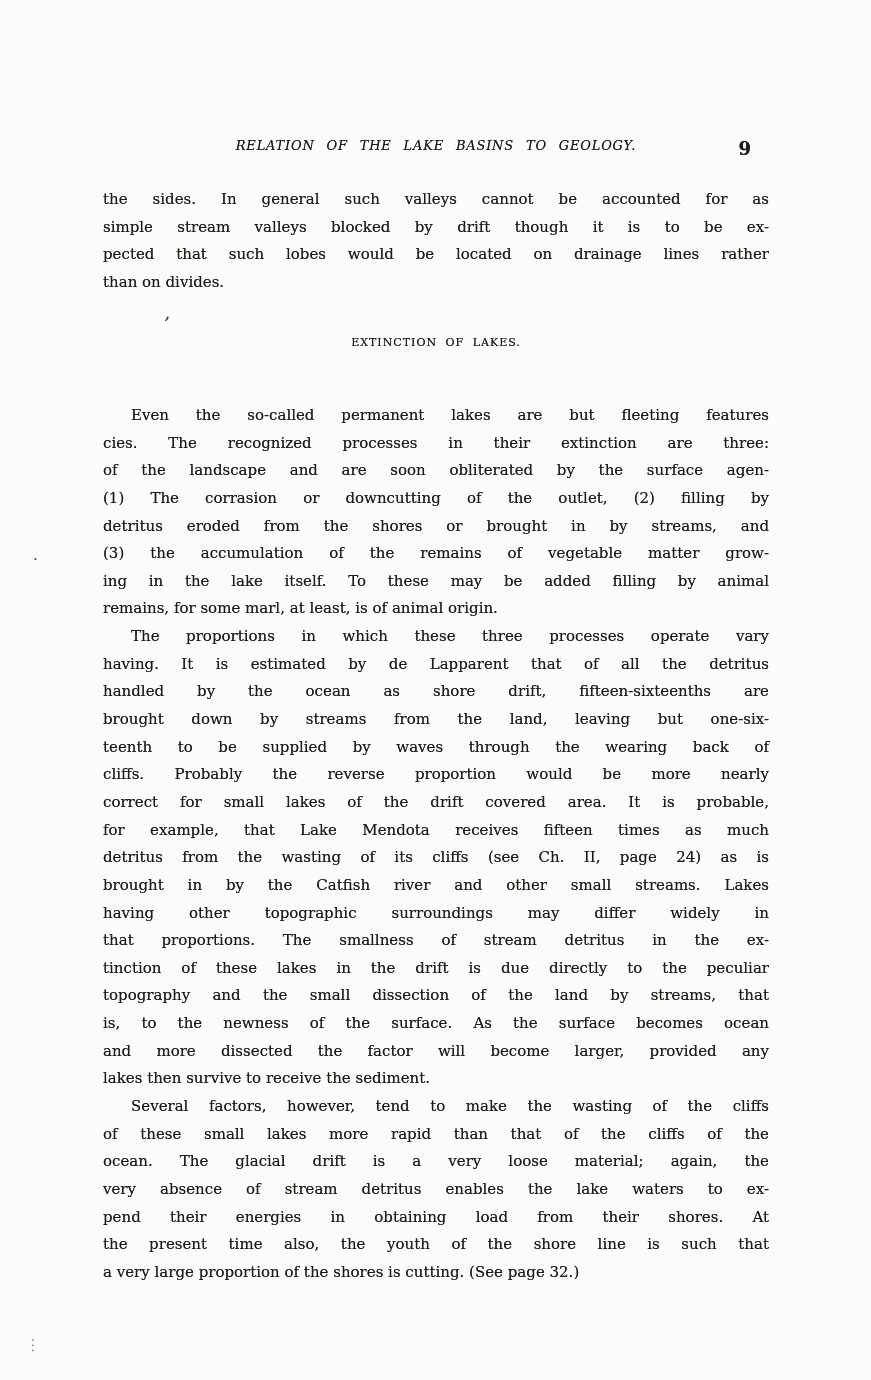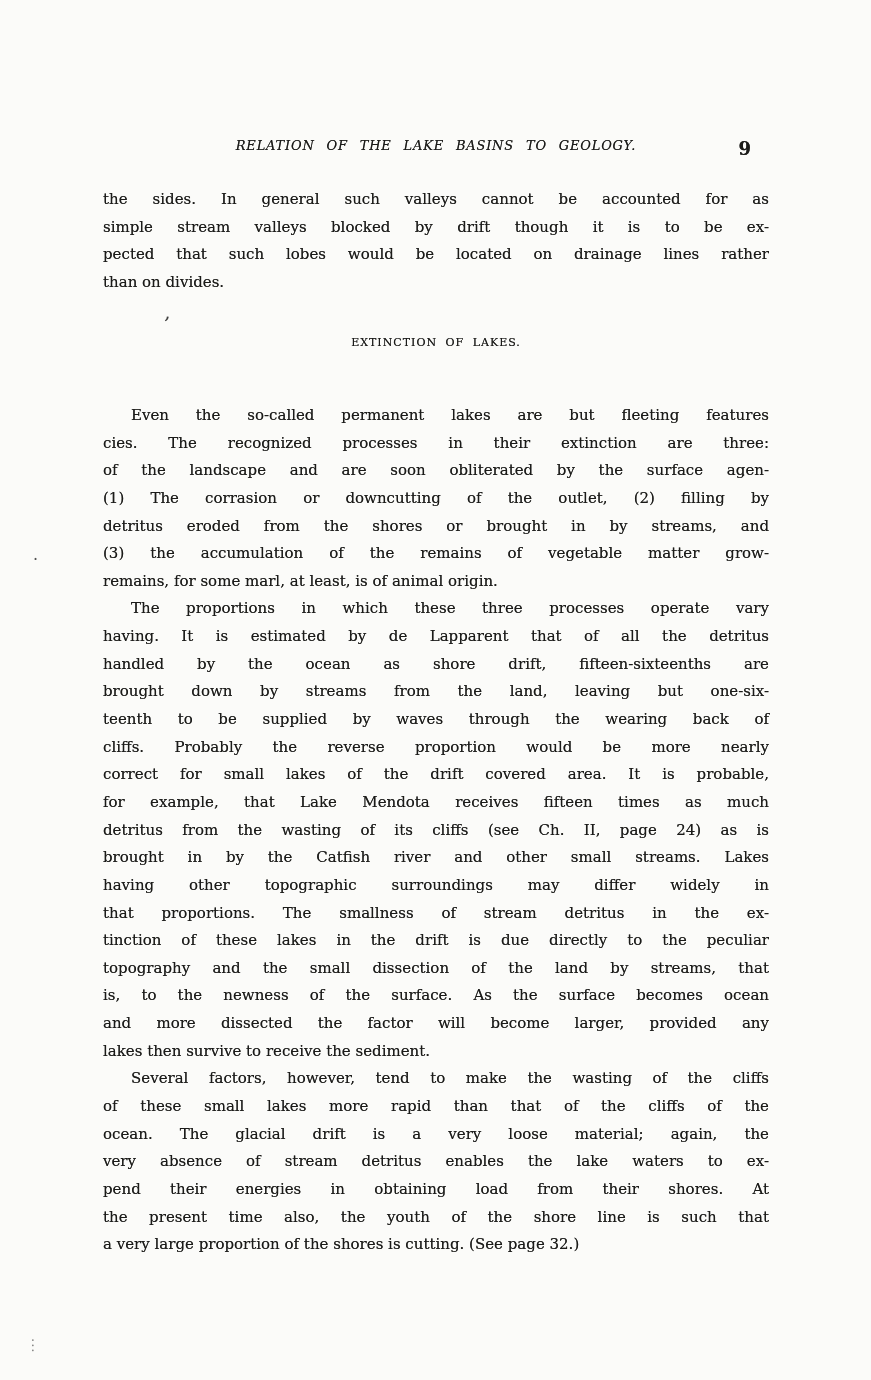--- a/index.html
+++ b/index.html
@@ -108,20 +108,21 @@
   <div class="section-heading">EXTINCTION OF LAKES.</div>
 
   <div class="text-block tb-main">
     <div class="paragraph indent">
         <div class="line">Even the so-called permanent lakes are but fleeting features</div>
         <div class="line">cies.  The recognized processes in their extinction are three:</div>
         <div class="line">of the landscape and are soon obliterated by the surface agen-</div>
         <div class="line">(1) The corrasion or downcutting of the outlet, (2) filling by</div>
         <div class="line">detritus eroded from the shores or brought in by streams, and</div>
         <div class="line">(3) the accumulation of the remains of vegetable matter grow-</div>
+        <div class="line">ing in the lake itself.  To these may be added filling by animal</div>
         <div class="line line-last">remains, for some marl, at least, is of animal origin.</div>
       </div>
     <div class="paragraph indent">
         <div class="line">The proportions in which these three processes operate vary</div>
         <div class="line">having.  It is estimated by de Lapparent that of all the detritus</div>
         <div class="line">handled by the ocean as shore drift, fifteen-sixteenths are</div>
         <div class="line">brought down by streams from the land, leaving but one-six-</div>
         <div class="line">teenth to be supplied by waves through the wearing back of</div>
         <div class="line">cliffs.  Probably the reverse proportion would be more nearly</div>
         <div class="line">correct for small lakes of the drift covered area.  It is probable,</div>

